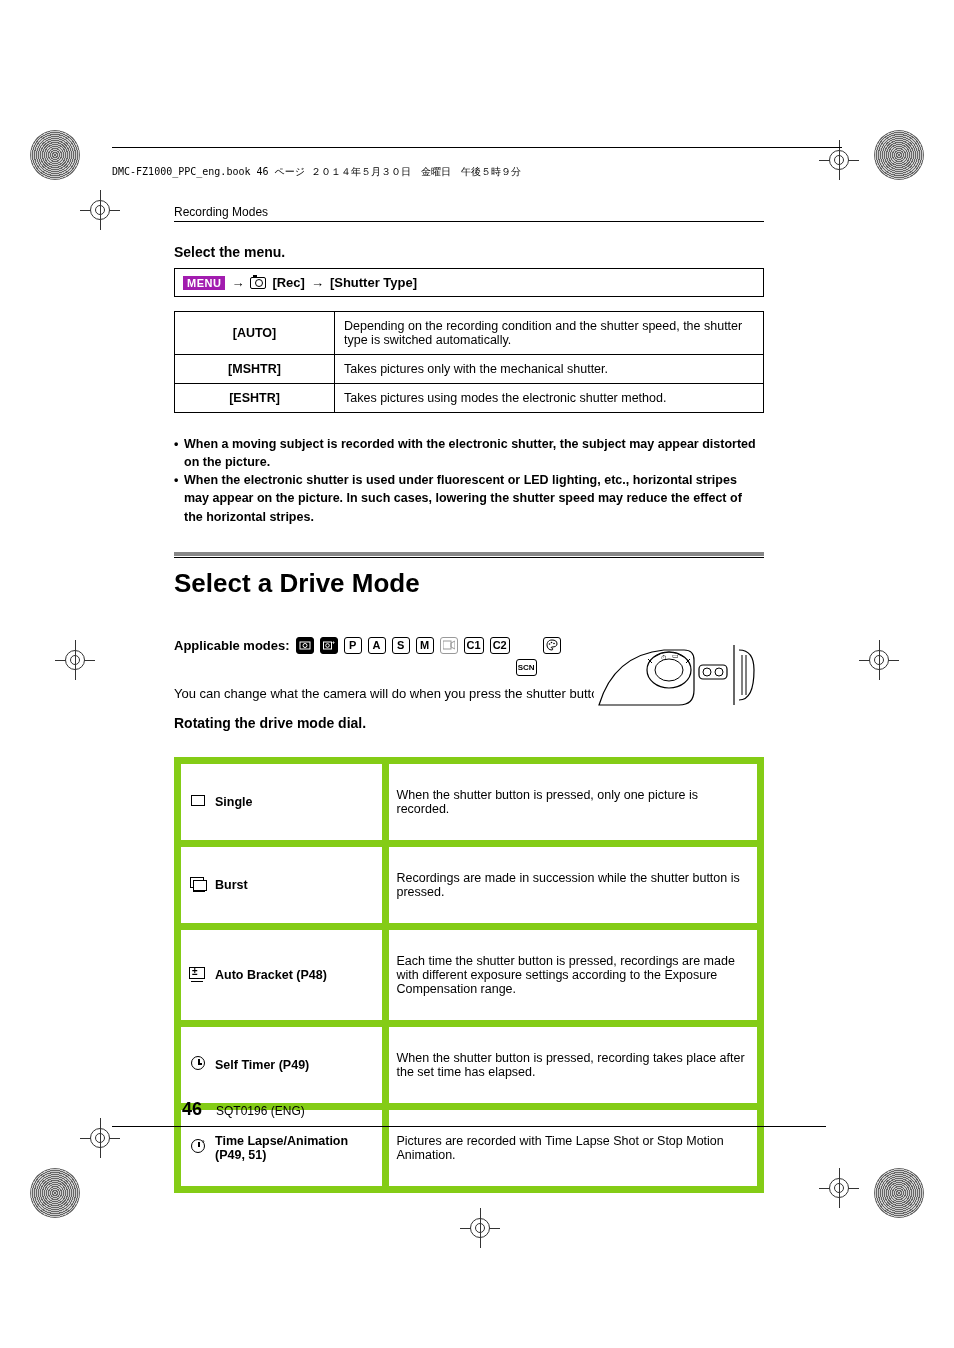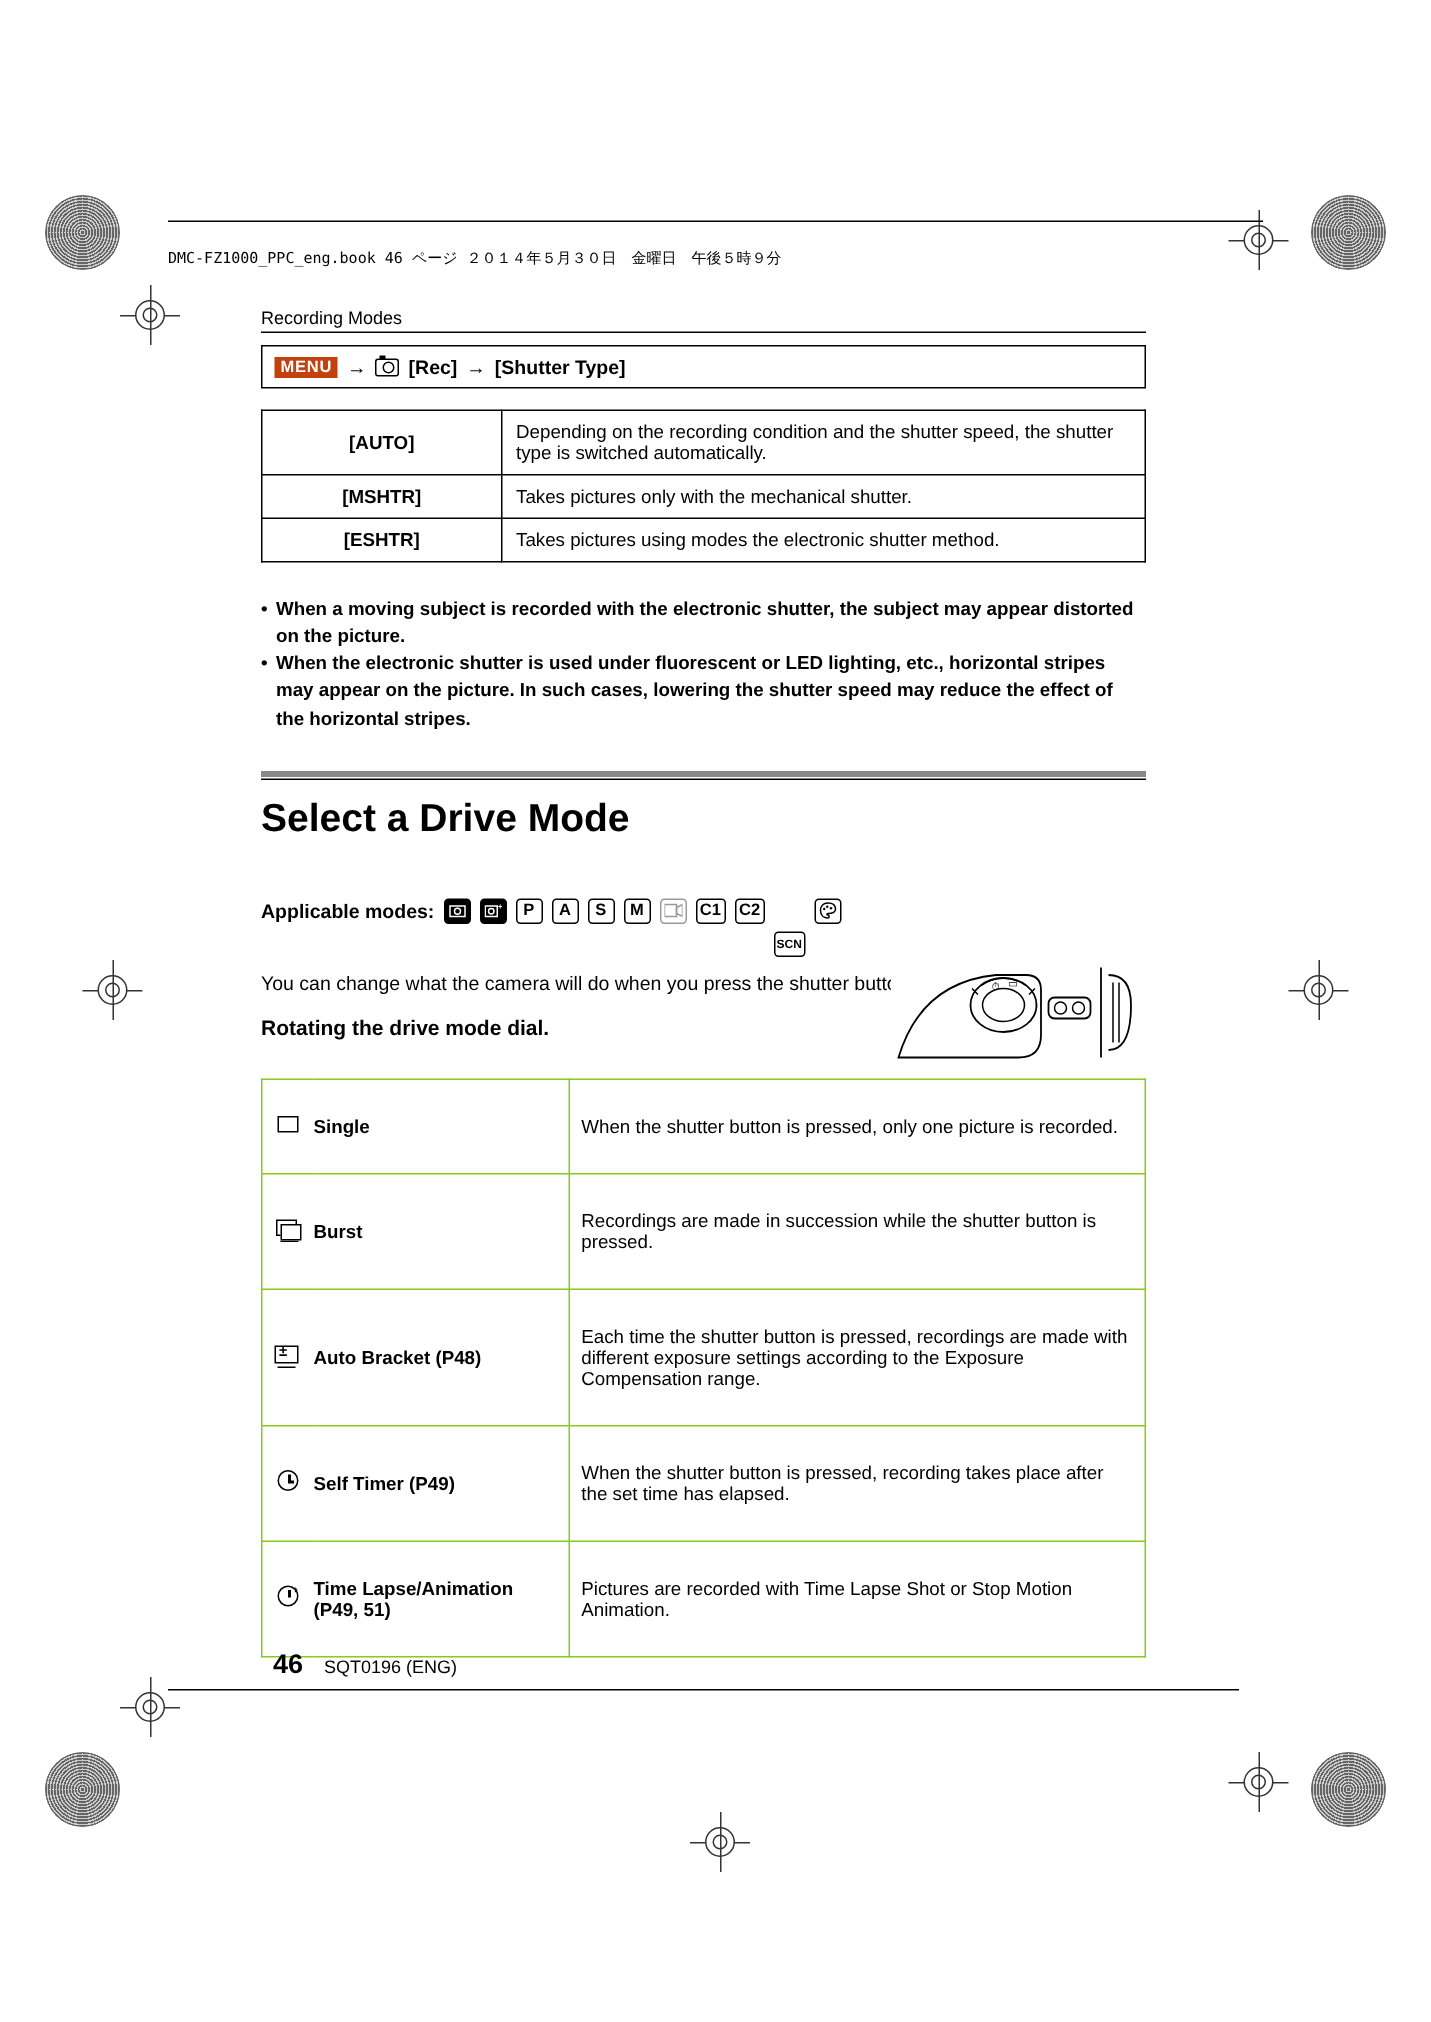--- a/index.html
+++ b/index.html
@@ -53,21 +53,21 @@
   }
   .section-label { font-size: 12px; }
   .section-underline { border-bottom: 1px solid #000; margin-top: 2px; width: 590px; }
   .select-menu { font-weight: bold; font-size: 14px; margin-top: 22px; }
   .menu-path-box {
     border: 1px solid #000; margin-top: 8px; padding: 6px 8px;
     display: flex; align-items: center; font-size: 13px; font-weight: bold;
     gap: 6px;
   }
   .menu-badge {
-    background:#c2410c; color:#fff; font-size:11px; padding:1px 4px;
+    background:#a21caf; color:#fff; font-size:11px; padding:1px 4px;
     font-weight:bold; letter-spacing:0.5px;
   }
   .cam-icon {
     width:16px; height:12px; border:1.5px solid #000; border-radius:2px;
     position:relative; display:inline-block;
   }
   .cam-icon::before {
     content:""; position:absolute; width:6px; height:6px; border:1.5px solid #000;
     border-radius:50%; top:1px; left:4px;
   }
@@ -113,21 +113,21 @@
 
   .dial-illus {
     position:absolute; right:0; top: 430px;
     width: 170px; height: 80px;
   }
 
   table.drive {
     border-collapse: collapse; width: 100%; margin-top: 26px; font-size: 12.5px;
   }
   table.drive td {
-    border: 1px solid #84cc16; padding: 24px 8px; vertical-align: middle;
+    border: 7px solid #84cc16; padding: 24px 8px; vertical-align: middle;
   }
   table.drive td.ic { width:30px; text-align:center; border-right:none; }
   table.drive td.lbl { width:170px; font-weight:bold; border-left:none; padding-left:0;}
   table.drive td.desc { }
 
   .footer {
     position:absolute; bottom:0; left:0; right:16px;
     border-bottom:1px solid #000; padding-bottom:6px;
     display:flex; align-items:baseline; gap:14px; font-size:12px;
     padding-left:70px;
@@ -190,20 +190,21 @@
   </div>
 
 <div class="page-frame">
   <div class="header-line"></div>
   <div class="header-text">DMC-FZ1000_PPC_eng.book  46 ページ  ２０１４年５月３０日　金曜日　午後５時９分</div>
 
   <div class="content">
     <div class="section-label">Recording Modes</div>
     <div class="section-underline"></div>
 
+    <div class="select-menu">Select the menu.</div>
 
     <div class="menu-path-box">
       <span class="menu-badge">MENU</span>
       <span>→</span>
       <span class="cam-icon"></span>
       <span>[Rec]</span>
       <span>→</span>
       <span>[Shutter Type]</span>
     </div>
 

